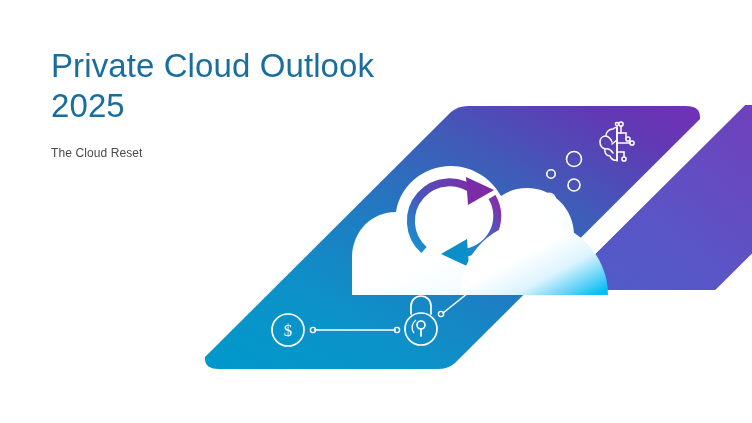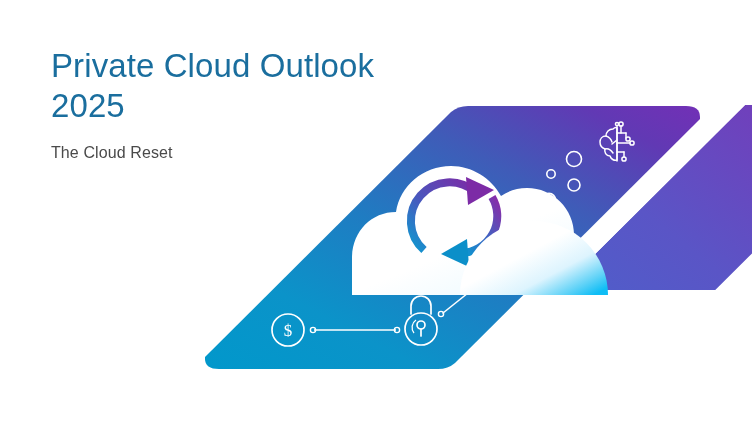--- a/index.html
+++ b/index.html
@@ -32,21 +32,21 @@
     font-size: 33px;
     line-height: 40px;
     font-weight: 400;
     color: #1a6e9e;
     letter-spacing: 0.1px;
     margin: 0;
     white-space: pre-line;
   }
   #page-subtitle {
     margin: 18px 0 0 0;
-    font-size: 16px;
+    font-size: 12px;
     line-height: 18px;
     font-weight: 400;
     color: #4a4a4a;
     letter-spacing: 0.1px;
   }
 
   
   #logo-block {
     position: absolute;
     left: 52px;

